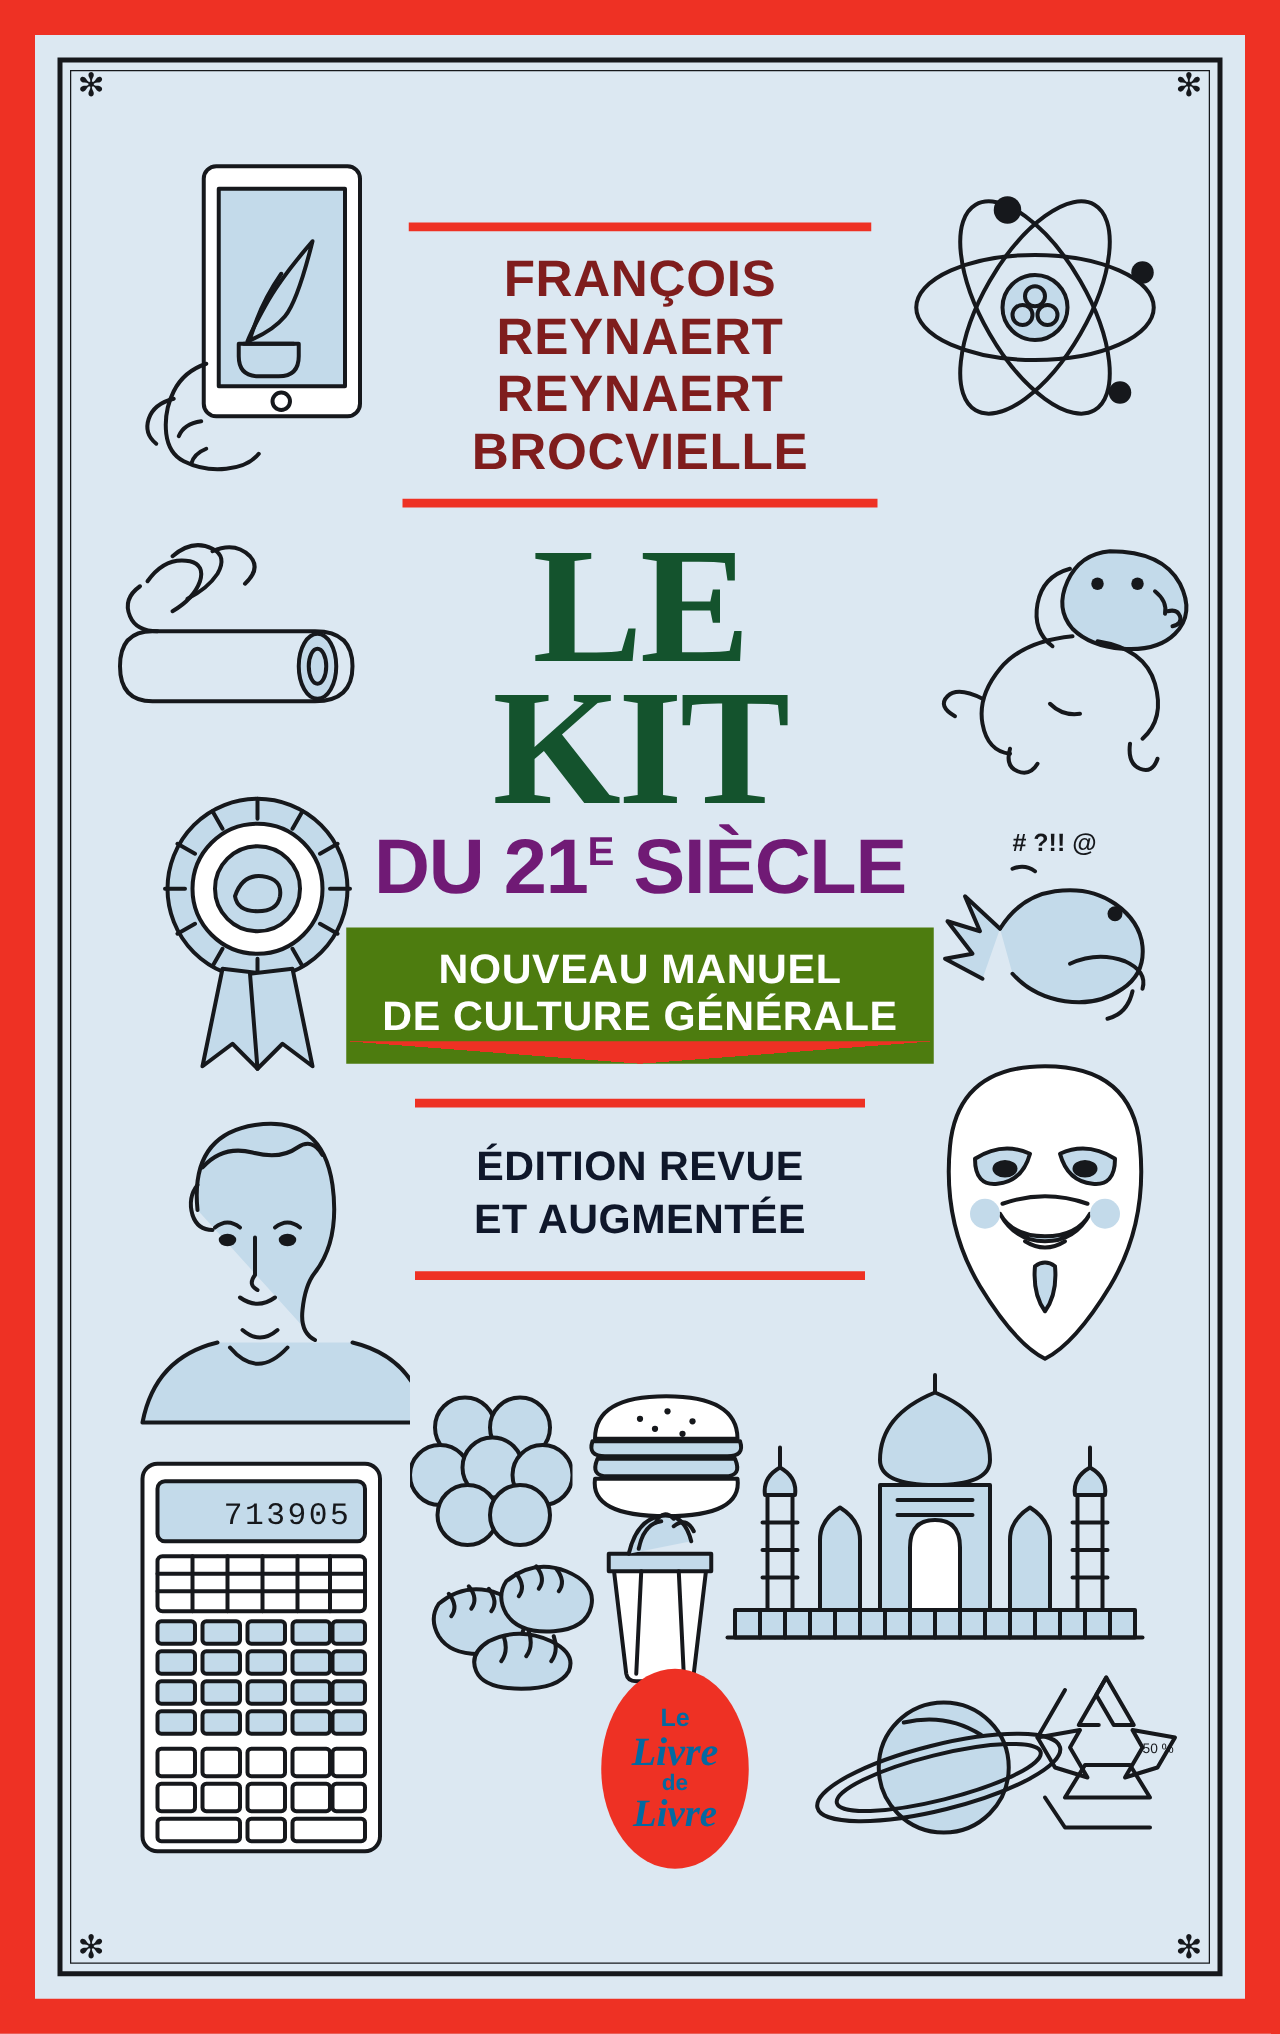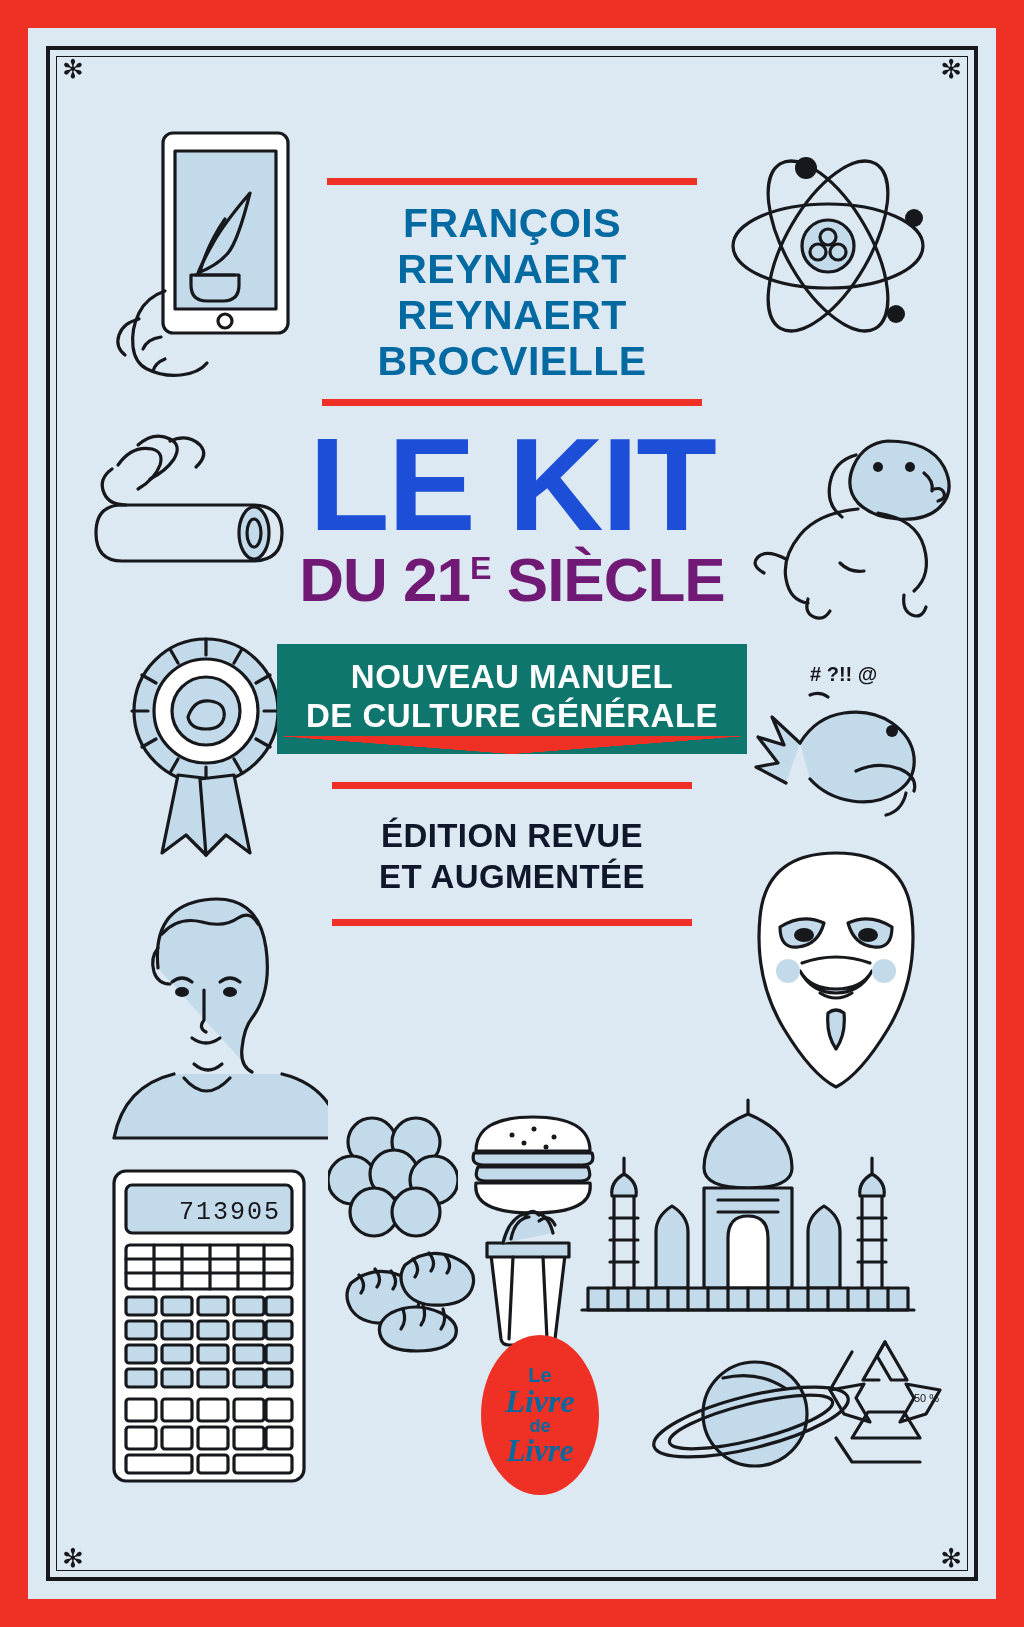--- a/index.html
+++ b/index.html
@@ -46,50 +46,50 @@
     width:430px;
     text-align:center;
     z-index:6;
   }
   .rule{
     height:7px;background:#ee3124;margin:0 auto;
     width:370px;
   }
   .rule.short{width:380px;}
   .authors{
-    color:#0369a1;
+    color:#7f1d1d;
     font-weight:bold;
     font-size:41px;
     letter-spacing:0.5px;
     line-height:1.12;
     margin:16px 0 14px 0;
     font-family:"Liberation Sans", sans-serif;
   }
   .title{
-    color:#1d4ed8;
+    color:#14532d;
     font-weight:bold;
     font-size:132px;
     line-height:0.86;
     letter-spacing:-2px;
     margin:22px 0 0 0;
-    font-family:Liberation Sans, sans-serif;
+    font-family:Liberation Serif, serif;
   }
   .subtitle{
     color:#701a75;
     font-weight:bold;
     font-size:62px;
     line-height:0.95;
     letter-spacing:-1px;
     margin:10px 0 0 0;
   }
   .subtitle sup{font-size:0.52em;vertical-align:super;}
   .banner{
     position:relative;
-    margin:34px -20px 0 -20px;
-    background:#0f766e;
+    margin:18px -20px 0 -20px;
+    background:#4d7c0f;
     color:#fff;
     font-weight:bold;
     font-size:33px;
     line-height:1.18;
     padding:14px 10px 18px 10px;
     letter-spacing:0.5px;
   }
   .banner:after{
     content:"";
     position:absolute;left:0;right:0;bottom:0;height:18px;

